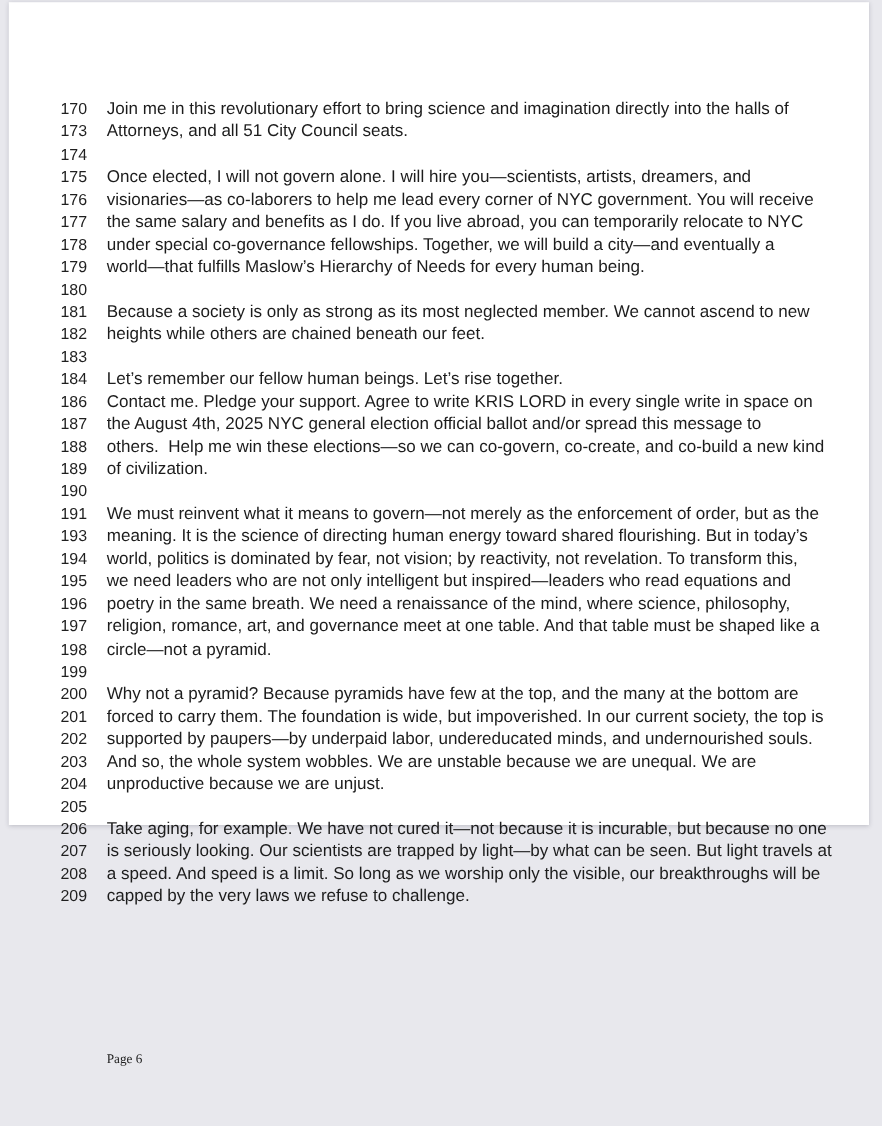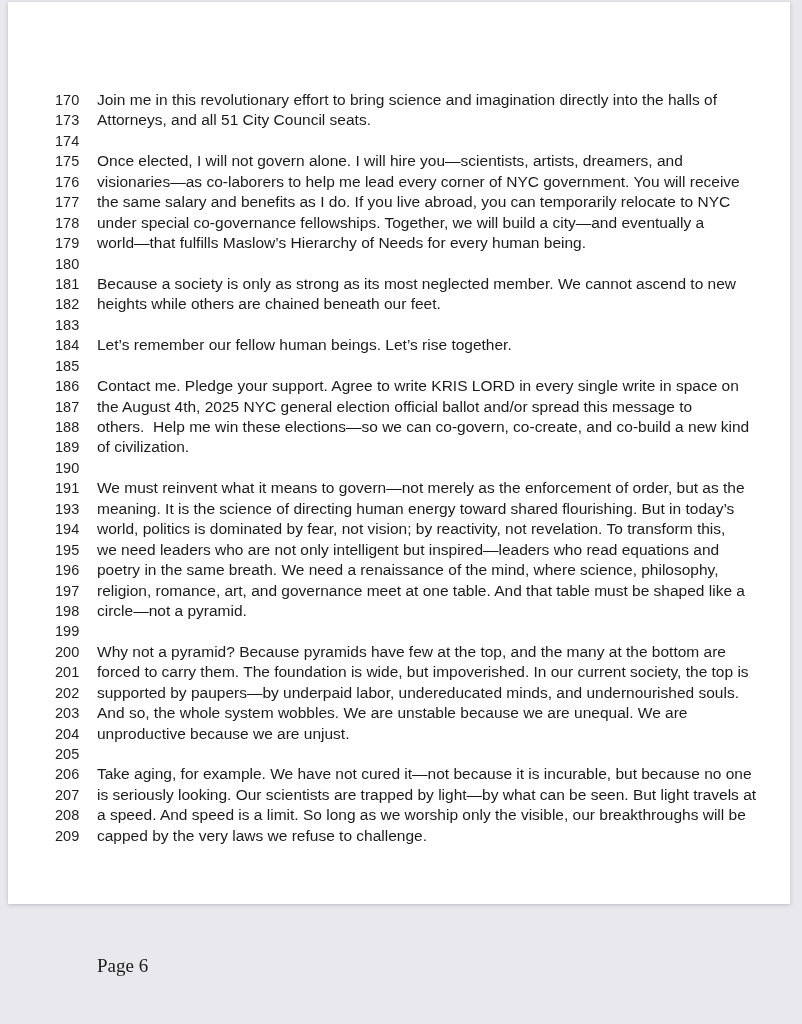--- a/index.html
+++ b/index.html
@@ -12,21 +12,21 @@
     background: #e8e8ed;
     position: relative;
     overflow: hidden;
     font-family: "Liberation Serif", serif;
   }
   .paper {
     position: absolute;
     left: 8px;
     top: 2px;
     width: 782px;
-    height: 902px;
+    height: 748px;
     background: #ffffff;
     box-shadow: 0 1px 4px rgba(60,60,80,0.25);
   }
   .lines {
     position: absolute;
     top: 88px;
     left: 47px;
     right: 20px;
   }
   .line {
@@ -47,21 +47,21 @@
     flex: 1;
     font-family: Liberation Sans, sans-serif;
     font-size: 15.5px;
     color: #1c1c1c;
   }
   .footer {
     position: absolute;
     left: 89px;
     top: 953px;
     font-family: "Liberation Serif", serif;
-    font-size: 19px;
+    font-size: 12px;
     color: #1c1c1c;
   }
 </style>
 </head>
 <body>
 
 <div class="paper">
   <div class="lines">
       <div class="line"><span class="num">170</span><span class="txt">Join me in this revolutionary effort to bring science and imagination directly into the halls of</span></div>
       <div class="line"><span class="num">173</span><span class="txt">Attorneys, and all 51 City Council seats.</span></div>
@@ -69,21 +69,20 @@
       <div class="line"><span class="num">175</span><span class="txt">Once elected, I will not govern alone. I will hire you—scientists, artists, dreamers, and</span></div>
       <div class="line"><span class="num">176</span><span class="txt">visionaries—as co-laborers to help me lead every corner of NYC government. You will receive</span></div>
       <div class="line"><span class="num">177</span><span class="txt">the same salary and benefits as I do. If you live abroad, you can temporarily relocate to NYC</span></div>
       <div class="line"><span class="num">178</span><span class="txt">under special co-governance fellowships. Together, we will build a city—and eventually a</span></div>
       <div class="line"><span class="num">179</span><span class="txt">world—that fulfills Maslow’s Hierarchy of Needs for every human being.</span></div>
       <div class="line"><span class="num">180</span><span class="txt"></span></div>
       <div class="line"><span class="num">181</span><span class="txt">Because a society is only as strong as its most neglected member. We cannot ascend to new</span></div>
       <div class="line"><span class="num">182</span><span class="txt">heights while others are chained beneath our feet.</span></div>
       <div class="line"><span class="num">183</span><span class="txt"></span></div>
       <div class="line"><span class="num">184</span><span class="txt">Let’s remember our fellow human beings. Let’s rise together.</span></div>
-      <div class="line"><span class="num">185</span><span class="txt"></span></div>
       <div class="line"><span class="num">186</span><span class="txt">Contact me. Pledge your support. Agree to write KRIS LORD in every single write in space on</span></div>
       <div class="line"><span class="num">187</span><span class="txt">the August 4th, 2025 NYC general election official ballot and/or spread this message to</span></div>
       <div class="line"><span class="num">188</span><span class="txt">others.  Help me win these elections—so we can co-govern, co-create, and co-build a new kind</span></div>
       <div class="line"><span class="num">189</span><span class="txt">of civilization.</span></div>
       <div class="line"><span class="num">190</span><span class="txt"></span></div>
       <div class="line"><span class="num">191</span><span class="txt">We must reinvent what it means to govern—not merely as the enforcement of order, but as the</span></div>
       <div class="line"><span class="num">193</span><span class="txt">meaning. It is the science of directing human energy toward shared flourishing. But in today’s</span></div>
       <div class="line"><span class="num">194</span><span class="txt">world, politics is dominated by fear, not vision; by reactivity, not revelation. To transform this,</span></div>
       <div class="line"><span class="num">195</span><span class="txt">we need leaders who are not only intelligent but inspired—leaders who read equations and</span></div>
       <div class="line"><span class="num">196</span><span class="txt">poetry in the same breath. We need a renaissance of the mind, where science, philosophy,</span></div>

